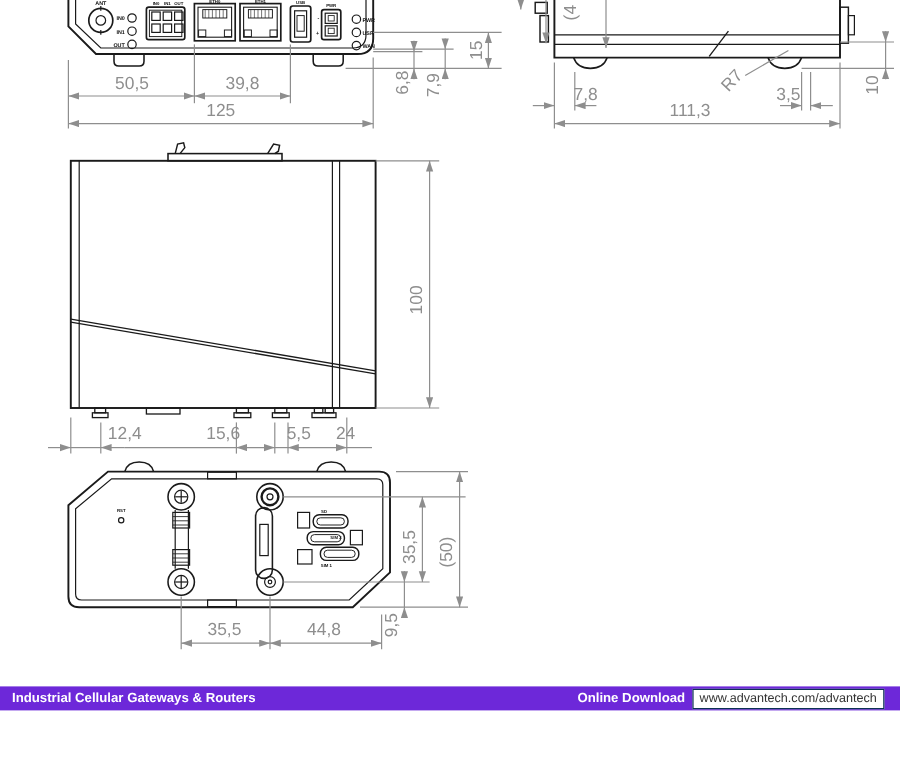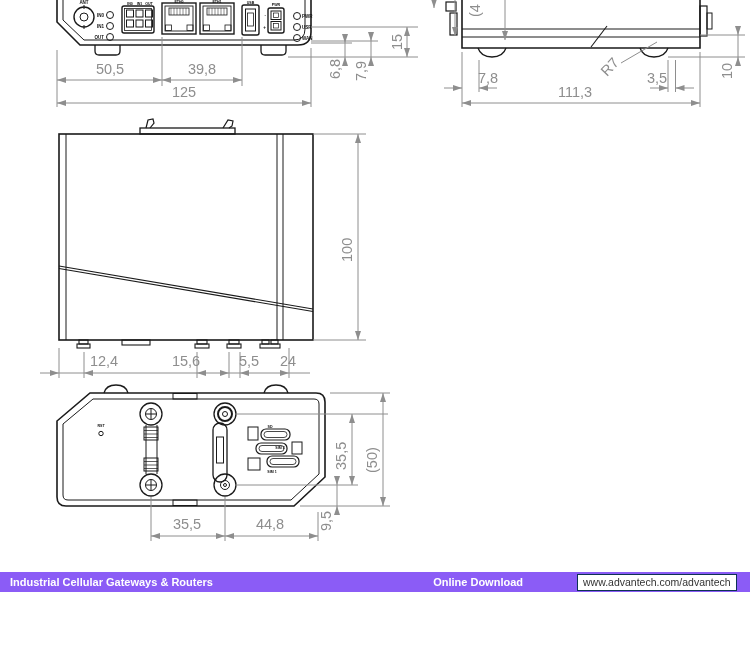--- a/index.html
+++ b/index.html
@@ -3,24 +3,24 @@
 <meta charset="utf-8">
 <style>
   html,body{margin:0;padding:0;background:#ffffff;}
   body{width:750px;height:650px;position:relative;font-family:"Liberation Sans",sans-serif;}
   #drawing{position:absolute;top:0;left:0;}
   .dev{stroke:#1a1a1a;fill:none;}
   .dim{stroke:#8e8e8e;stroke-width:1;fill:none;}
   .dimtxt{fill:#8e8e8e;font-family:"Liberation Sans",sans-serif;font-size:14.5px;}
   .lbl{fill:#111;font-family:"Liberation Sans",sans-serif;font-size:4.5px;font-weight:bold;}
   .lbl3{font-size:3.6px;}
-  .footer-bar{position:absolute;left:0;top:572px;width:750px;height:20px;background:#8b5cf6;
+  .footer-bar{position:absolute;left:0;top:572px;width:750px;height:20px;background:#6d28d9;
     display:flex;align-items:center;justify-content:space-between;box-sizing:border-box;padding-left:10px;}
   .footer-left{color:#fff;font-size:11px;font-weight:bold;white-space:nowrap;}
-  .footer-right{display:flex;align-items:center;margin-right:13px;gap:48px;}
+  .footer-right{display:flex;align-items:center;margin-right:13px;}
   .footer-dl{color:#fff;font-size:11px;font-weight:bold;margin-right:6px;white-space:nowrap;}
   .url-box{background:#fff;border:1px solid #0d3254;color:#333;font-size:10.5px;
     padding:1px 5px;width:148px;height:13px;line-height:13px;white-space:nowrap;overflow:hidden;}
 </style>
 </head>
 <body>
 
 <svg id="drawing" width="750" height="565" viewBox="0 0 750 565">
   <defs>
     <marker id="ae" orient="auto" markerWidth="10" markerHeight="8" refX="9" refY="3" markerUnits="userSpaceOnUse">

